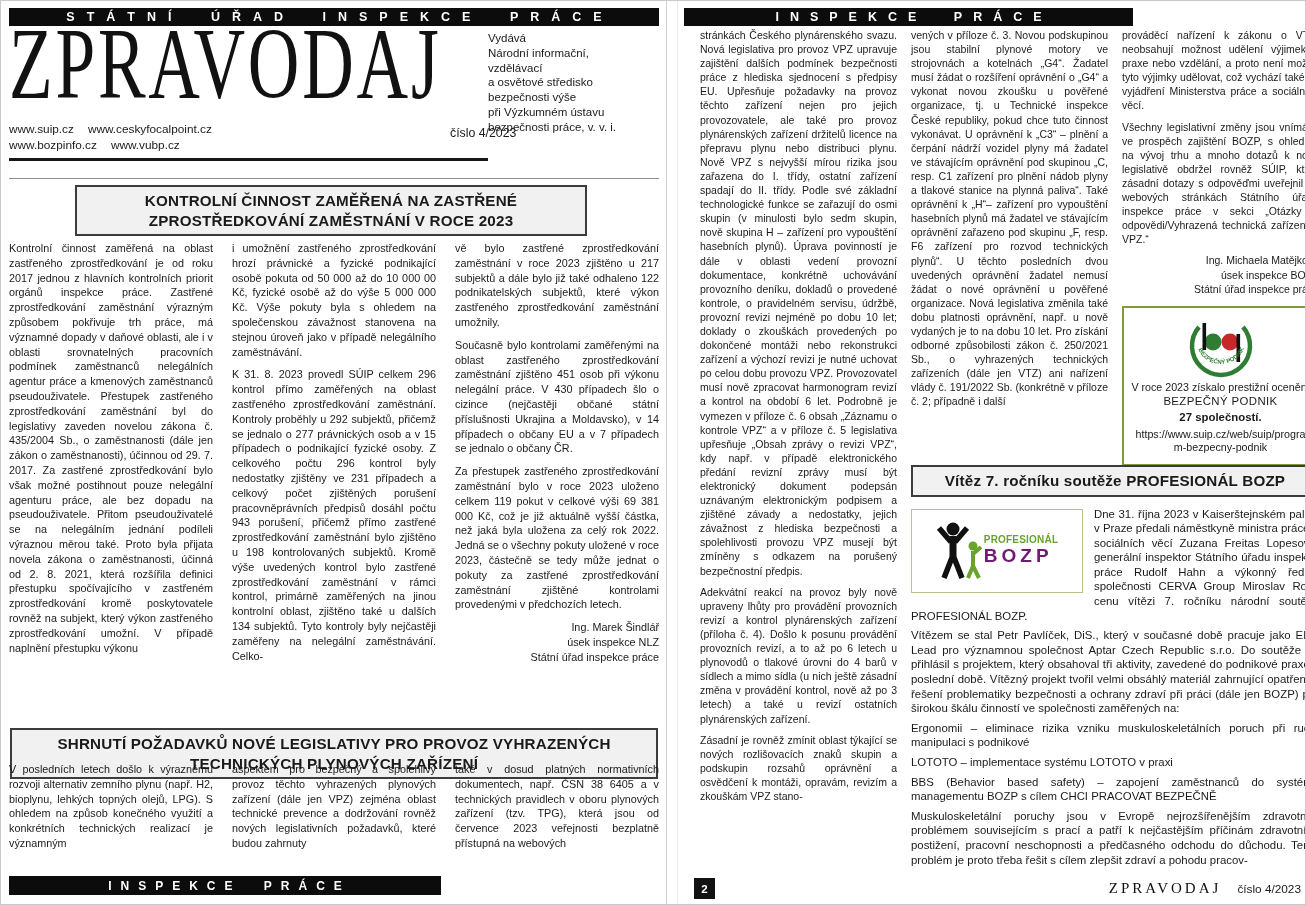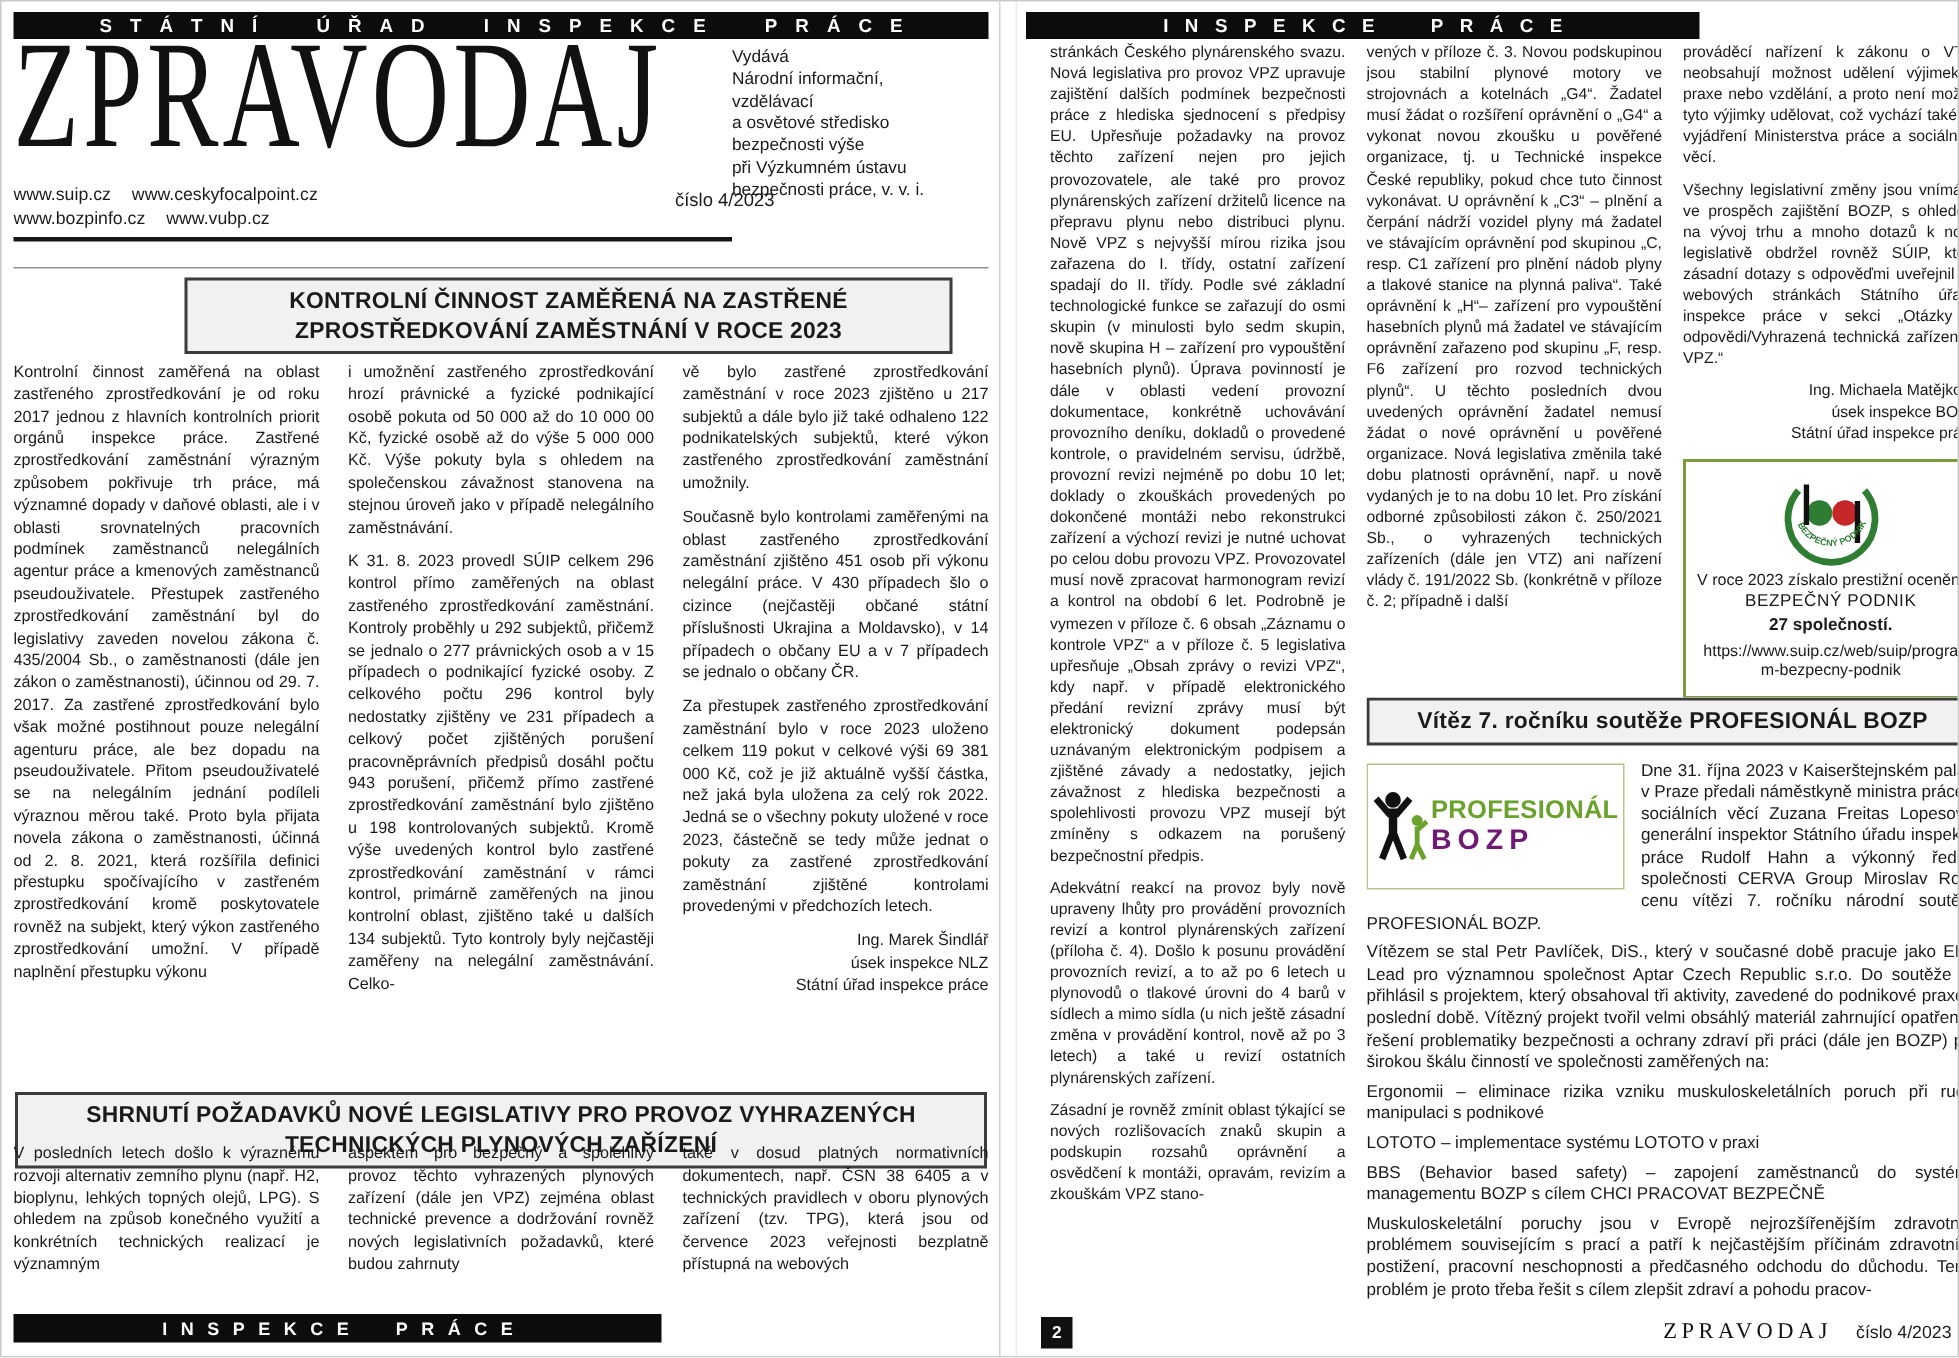--- a/index.html
+++ b/index.html
@@ -23,21 +23,21 @@
               transform:scaleX(.70); transform-origin:0 50%; white-space:nowrap; }
   .publisher { position:absolute; left:479px; top:30px; font-size:11.5px; line-height:14.8px; }
   .urls { position:absolute; left:0; top:121px; font-size:11.8px; line-height:15.5px; }
   .urls .row { display:flex; gap:14px; }
   .issue { position:absolute; left:441px; top:125px; font-size:12.3px; }
   .rule-thick { position:absolute; left:0; top:157px; width:479px; height:3px; background:#161616; }
   .rule-thin  { position:absolute; left:0; top:177px; width:650px; height:1px; background:#909090; }
 
   .headbox { background:#f1f1f1; border:2px solid #3c3c3c; text-align:center; font-weight:bold;
              font-size:15.2px; line-height:19.5px; padding:4px 10px; letter-spacing:.2px; }
-  .a1-head { position:absolute; left:66px; top:184px; width:512px;margin-left:48px; }
+  .a1-head { position:absolute; left:66px; top:184px; width:512px; }
   .a1-cols { position:absolute; left:0; top:240px; width:650px; height:462px; overflow:hidden;
              display:grid; grid-template-columns:204px 204px 204px; justify-content:space-between; }
   .a2-head { position:absolute; left:1px; top:727px; width:648px; }
   .a2-cols { position:absolute; left:0; top:761px; width:650px; height:112px; overflow:hidden;
              display:grid; grid-template-columns:204px 204px 204px; justify-content:space-between; }
 
   .para { font-size:10.8px; line-height:14.8px; text-align:justify; margin-bottom:8px; }
   .sig { text-align:right; font-size:10.8px; line-height:14.8px; margin-top:3px; }
 
   .rp-grid { position:absolute; left:16px; top:27px; width:619px;
@@ -55,21 +55,21 @@
   .bp-line2 { font-size:11.4px; letter-spacing:.4px; margin-top:2px; }
   .bp-line3 { font-size:11.4px; font-weight:bold; margin-top:4px; }
   .bp-link { font-size:10.7px; line-height:13.5px; margin:5px auto 0; width:172px; word-break:break-all; }
 
   .vitez-head { margin-bottom:10px; }
   .vitez-body { }
   .vitez-body .para { font-size:11.4px; line-height:14.6px; margin-bottom:5px; }
   .vz-logo { float:left; width:172px; height:84px; border:1px solid #b5c48b; background:#fff;
              margin:2px 11px 4px 0; display:flex; align-items:center; justify-content:center; gap:2px; padding:3px; }
   .vz-names { display:flex; flex-direction:column; align-items:flex-start; }
-  .vz-name1 { color:#6aa22b; font-weight:bold; font-size:17px; letter-spacing:.2px; }
+  .vz-name1 { color:#6aa22b; font-weight:bold; font-size:10px; letter-spacing:.2px; }
   .vz-name2 { color:#701a75; font-weight:800; font-size:19px; letter-spacing:4px; margin-top:0; }
 
   .pagebox { position:absolute; left:10px; top:877px; width:21px; height:21px; background:#111; color:#fff;
              font-size:11.5px; font-weight:bold; display:flex; align-items:center; justify-content:center; }
   .footer-right { position:absolute; right:2px; top:879px; display:flex; align-items:baseline; gap:16px; }
   .footer-brand { font-family:"Liberation Serif","DejaVu Serif",serif; font-size:15px; letter-spacing:3px; color:#111; }
   .footer-issue { font-size:11.8px; }
 </style>
 </head>
 <body>

